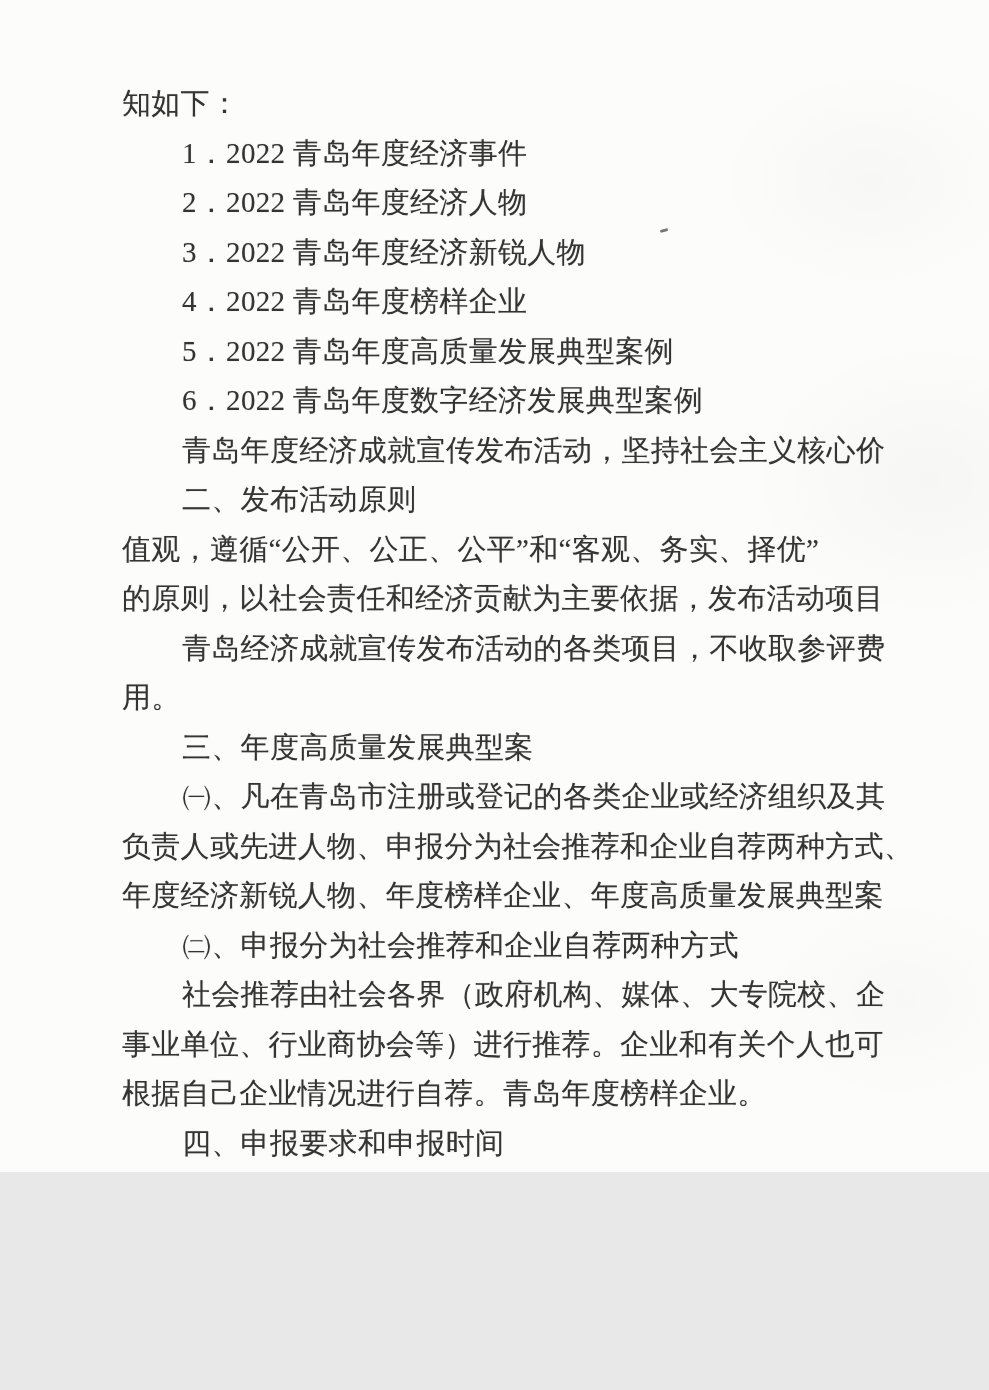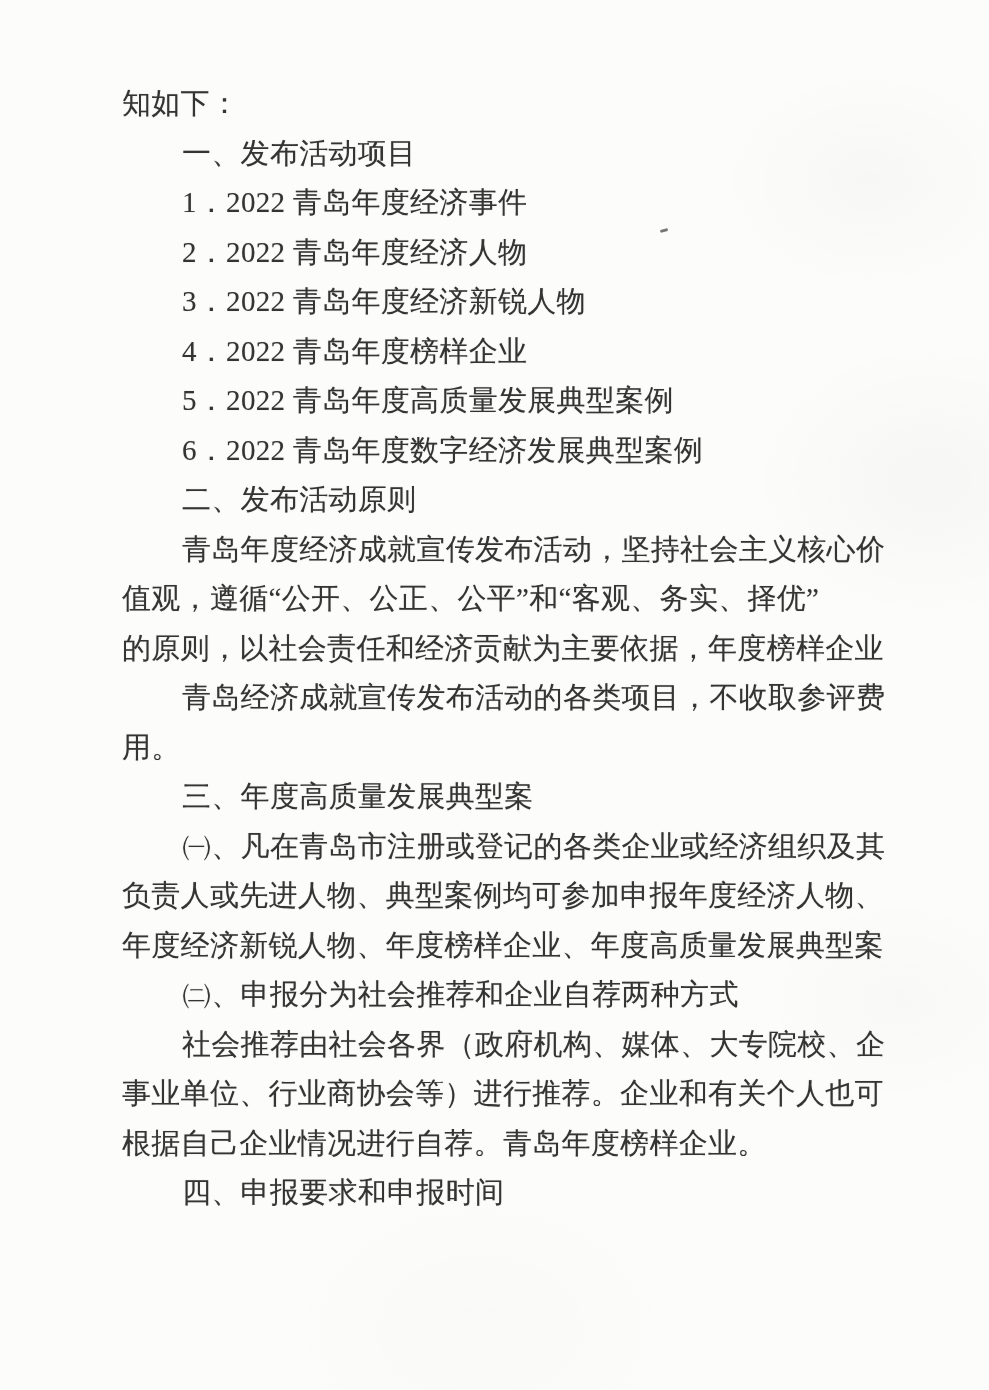--- a/index.html
+++ b/index.html
@@ -3,21 +3,21 @@
 <meta charset="utf-8">
 <style>
   html, body {
     margin: 0;
     padding: 0;
     background: #e8e8e8;
   }
   .page {
     position: relative;
     width: 989px;
-    height: 1390px;
+    height: 1172px;
     margin: 0;
     overflow: hidden;
     background-color: #fcfcfb;
     
     background-image:
       radial-gradient(ellipse 220px 160px at 870px 180px, rgba(0,0,0,0.018), rgba(0,0,0,0) 70%),
       radial-gradient(ellipse 260px 200px at 930px 480px, rgba(0,0,0,0.022), rgba(0,0,0,0) 70%),
       radial-gradient(ellipse 200px 150px at 900px 1000px, rgba(0,0,0,0.015), rgba(0,0,0,0) 70%),
       radial-gradient(ellipse 300px 220px at 480px 1330px, rgba(0,0,0,0.012), rgba(0,0,0,0) 70%);
     font-family: "Liberation Serif", "DejaVu Serif", serif;
@@ -49,36 +49,35 @@
     background: #757572;
     transform: rotate(-14deg);
   }
 </style>
 </head>
 <body>
 
 <div class="page" style="background-color: rgb(252, 252, 251);">
   <div class="textblock" style="color: rgb(52, 52, 51);">
       <div class="line">知如下：</div>
-      <div class="line indent">一、发布活动项目</div>
       <div class="line indent">1．2022 青岛年度经济事件</div>
       <div class="line indent">2．2022 青岛年度经济人物</div>
       <div class="line indent">3．2022 青岛年度经济新锐人物</div>
       <div class="line indent">4．2022 青岛年度榜样企业</div>
       <div class="line indent">5．2022 青岛年度高质量发展典型案例</div>
       <div class="line indent">6．2022 青岛年度数字经济发展典型案例</div>
+      <div class="line indent">青岛年度经济成就宣传发布活动，坚持社会主义核心价</div>
       <div class="line indent">二、发布活动原则</div>
-      <div class="line indent">青岛年度经济成就宣传发布活动，坚持社会主义核心价</div>
       <div class="line">值观，遵循“公开、公正、公平”和“客观、务实、择优”</div>
-      <div class="line">的原则，以社会责任和经济贡献为主要依据，年度榜样企业</div>
+      <div class="line">的原则，以社会责任和经济贡献为主要依据，发布活动项目</div>
       <div class="line indent">青岛经济成就宣传发布活动的各类项目，不收取参评费</div>
       <div class="line">用。</div>
       <div class="line indent">三、年度高质量发展典型案</div>
       <div class="line indent">㈠、凡在青岛市注册或登记的各类企业或经济组织及其</div>
-      <div class="line">负责人或先进人物、典型案例均可参加申报年度经济人物、</div>
+      <div class="line">负责人或先进人物、申报分为社会推荐和企业自荐两种方式、</div>
       <div class="line">年度经济新锐人物、年度榜样企业、年度高质量发展典型案</div>
       <div class="line indent">㈡、申报分为社会推荐和企业自荐两种方式</div>
       <div class="line indent">社会推荐由社会各界（政府机构、媒体、大专院校、企</div>
       <div class="line">事业单位、行业商协会等）进行推荐。企业和有关个人也可</div>
       <div class="line">根据自己企业情况进行自荐。青岛年度榜样企业。</div>
       <div class="line indent">四、申报要求和申报时间</div>
     </div>
   <div class="speck"></div>
 </div>
 

